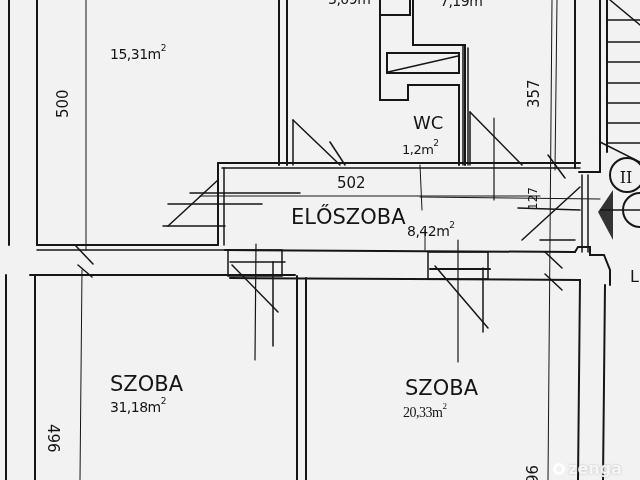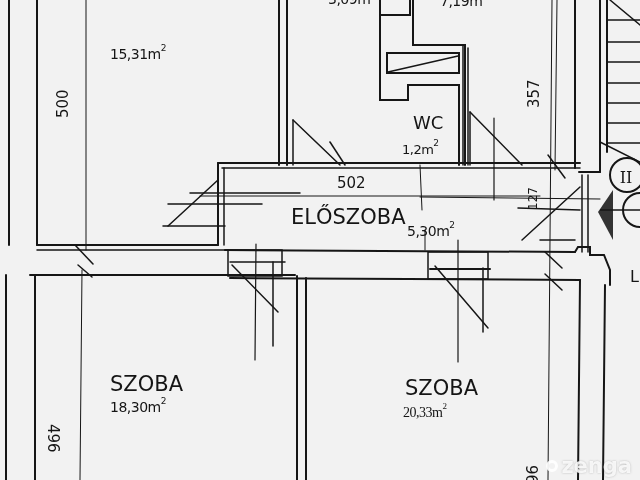--- a/index.html
+++ b/index.html
@@ -5,21 +5,21 @@
   html, body { margin:0; padding:0; }
   body { width:640px; height:480px; background:#f2f2f2; overflow:hidden; position:relative;
          font-family:"DejaVu Sans", sans-serif; color:#111; }
   #plan { position:absolute; left:0; top:0; }
   .lbl { position:absolute; font-family:"DejaVu Sans", sans-serif; color:#151515; white-space:nowrap; line-height:1; }
   .area { font-size:14px; letter-spacing:-0.5px; }
   .room { font-size:21px; letter-spacing:0px; }
   .dim { font-size:15px; }
   .vert { transform-origin:left top; }
   sup { font-size:9px; vertical-align:8px; }
-  .wm { position:absolute; right:8px; bottom:2px; font-size:21px; color:rgba(255,255,255,0.85);
+  .wm { position:absolute; right:18px; bottom:2px; font-size:16px; color:rgba(255,255,255,0.85);
         font-weight:bold; text-shadow:0 0 2px rgba(120,120,120,0.5); display:flex; align-items:center; gap:3px; }
   .wm-ring { width:12px; height:12px; border:3px solid rgba(255,255,255,0.9); border-radius:50%; box-sizing:border-box; }
 </style>
 </head>
 <body>
 
 <svg id="plan" width="640" height="480" viewBox="0 0 640 480">
   <g stroke="#161616" fill="none" stroke-linecap="round">
 
     <line x1="9" y1="0" x2="9" y2="245" stroke-width="2"></line>
@@ -139,25 +139,25 @@
 </div>
 <div class="lbl area" style="left:440px;top:-6px;">
   <span>7,19m</span>
 </div>
 <div class="lbl room" style="left:413px;top:114px;font-size:18px;">WC</div>
 <div class="lbl area" style="left:402px;top:139px;font-size:13px;">
   <span>1,2m</span><sup>2</sup>
 </div>
 <div class="lbl room" style="left:291px;top:207px;">ELŐSZOBA</div>
 <div class="lbl area" style="left:407px;top:221px;">
-  <span>5,30m</span><sup>2</sup>
+  <span>8,42m</span><sup>2</sup>
 </div>
 <div class="lbl room" style="left:110px;top:374px;">SZOBA</div>
 <div class="lbl area" style="left:110px;top:397px;">
-  <span>18,30m</span><sup>2</sup>
+  <span>31,18m</span><sup>2</sup>
 </div>
 <div class="lbl room" style="left:405px;top:378px;">SZOBA</div>
 <div class="lbl area" style="left:403px;top:402px;font-family:Liberation Serif, serif;">
   <span>20,33m</span><sup>2</sup>
 </div>
 
 <div class="lbl dim vert" style="left:56px;top:118px;transform:rotate(-90deg);">500</div>
 <div class="lbl dim vert" style="left:527px;top:108px;transform:rotate(-90deg);">357</div>
 <div class="lbl dim" style="left:337px;top:176px;">502</div>
 <div class="lbl dim vert" style="left:527px;top:210px;transform:rotate(-90deg);font-size:12px;">127</div>

